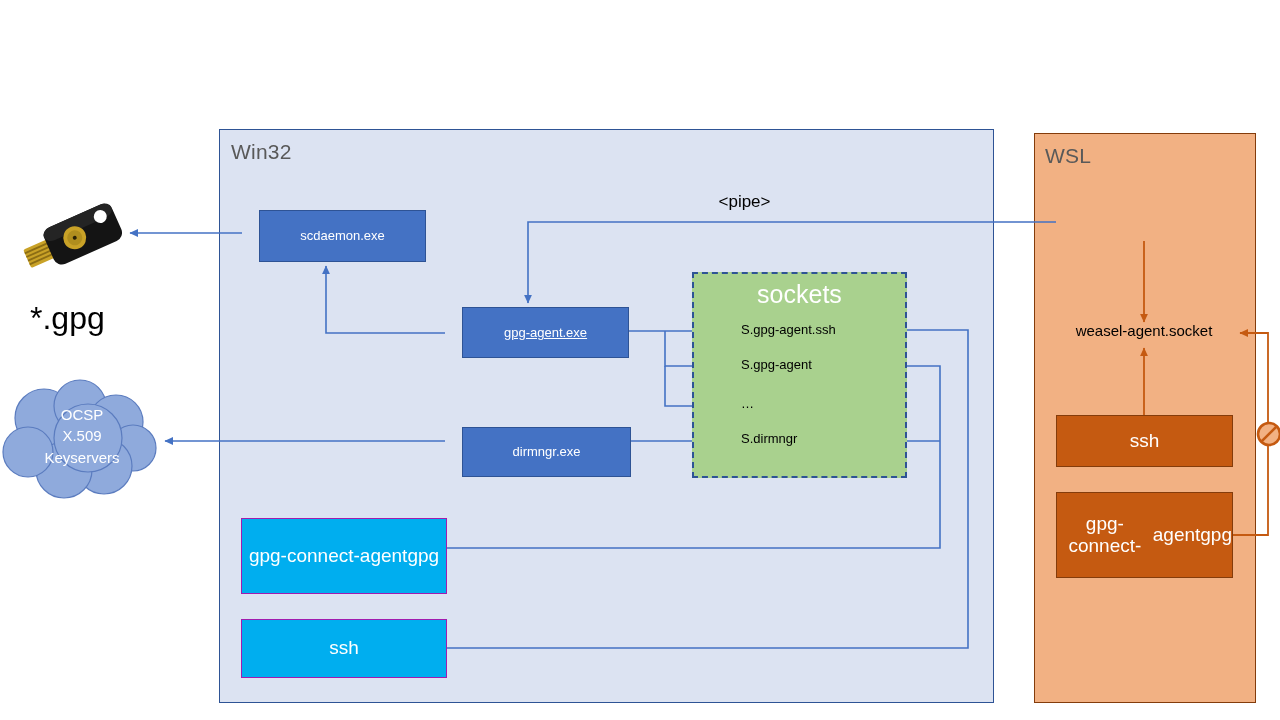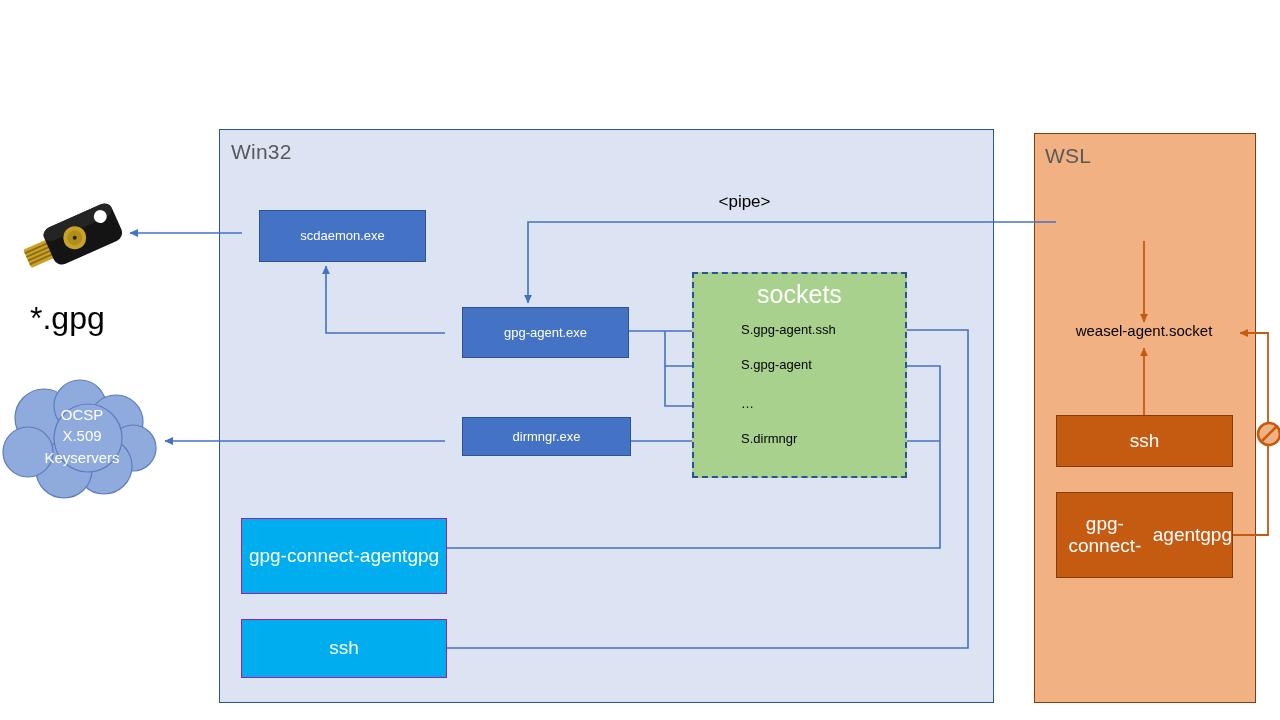--- a/index.html
+++ b/index.html
@@ -32,22 +32,22 @@
     position:absolute;box-sizing:border-box;display:flex;
     align-items:center;justify-content:center;text-align:center;
     color:#ffffff;line-height:1.16;
   }
   .node-blue{background:#4472C4;border:1px solid #2E5395;font-size:13px;margin-left:17px;}
   .node-cyan{background:#00AEEF;border:1px solid #a21caf;font-size:19px;}
   .node-darkbrown{background:#7B3F00;border:1px solid #843C0B;font-size:19px;}
   .node-orange{background:#C55A11;border:1px solid #843C0B;font-size:19px;}
 
   #scdaemon   {left:242px;top:210px;width:167px;height:52px;}
-  #gpgagent   {left:445px;top:307px;width:167px;height:51px;}
-  #dirmngr    {left:445px;top:417px;width:169px;height:39px;}
+  #gpgagent   {left:445px;top:307px;width:167px;height:51px;text-decoration:underline;}
+  #dirmngr    {left:445px;top:427px;width:169px;height:50px;}
   #gca-win    {left:241px;top:518px;width:206px;height:76px;}
   #ssh-win    {left:241px;top:619px;width:206px;height:59px;}
   #weasel     {left:1056px;top:204px;width:167px;height:37px;}
   #ssh-wsl    {left:1056px;top:415px;width:177px;height:52px;}
   #gca-wsl    {left:1056px;top:492px;width:177px;height:86px;}
 
   
   #sockets-box{
     position:absolute;left:692px;top:272px;width:215px;height:206px;
     background:#A9D18E;border:2px dashed #2E5395;box-sizing:border-box;

